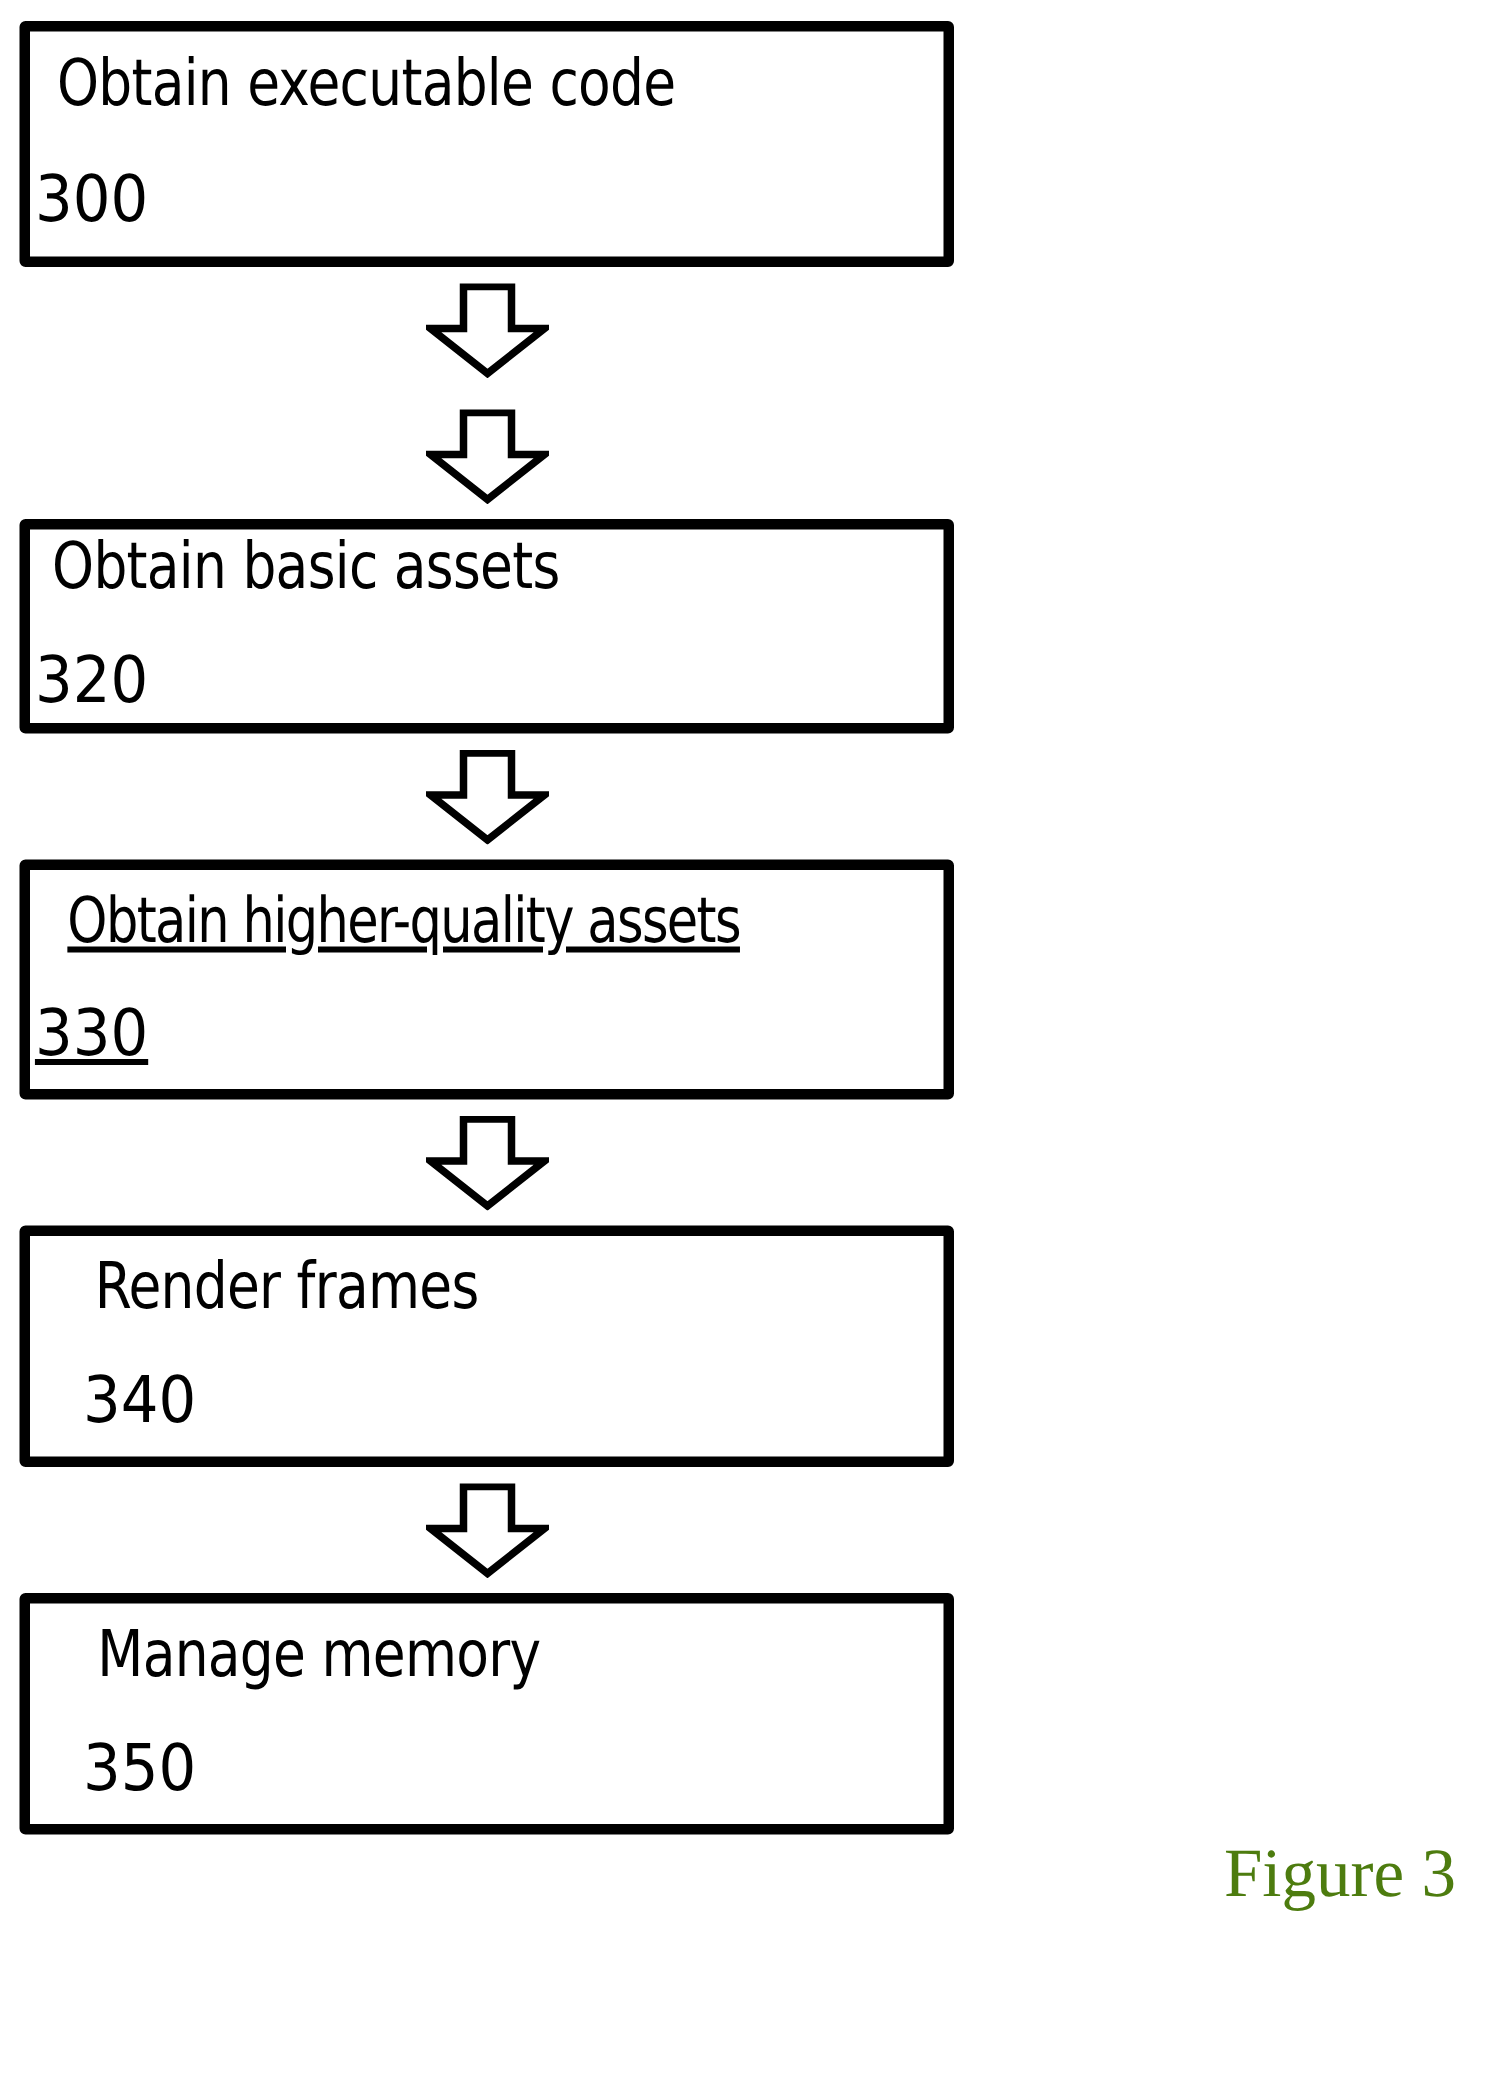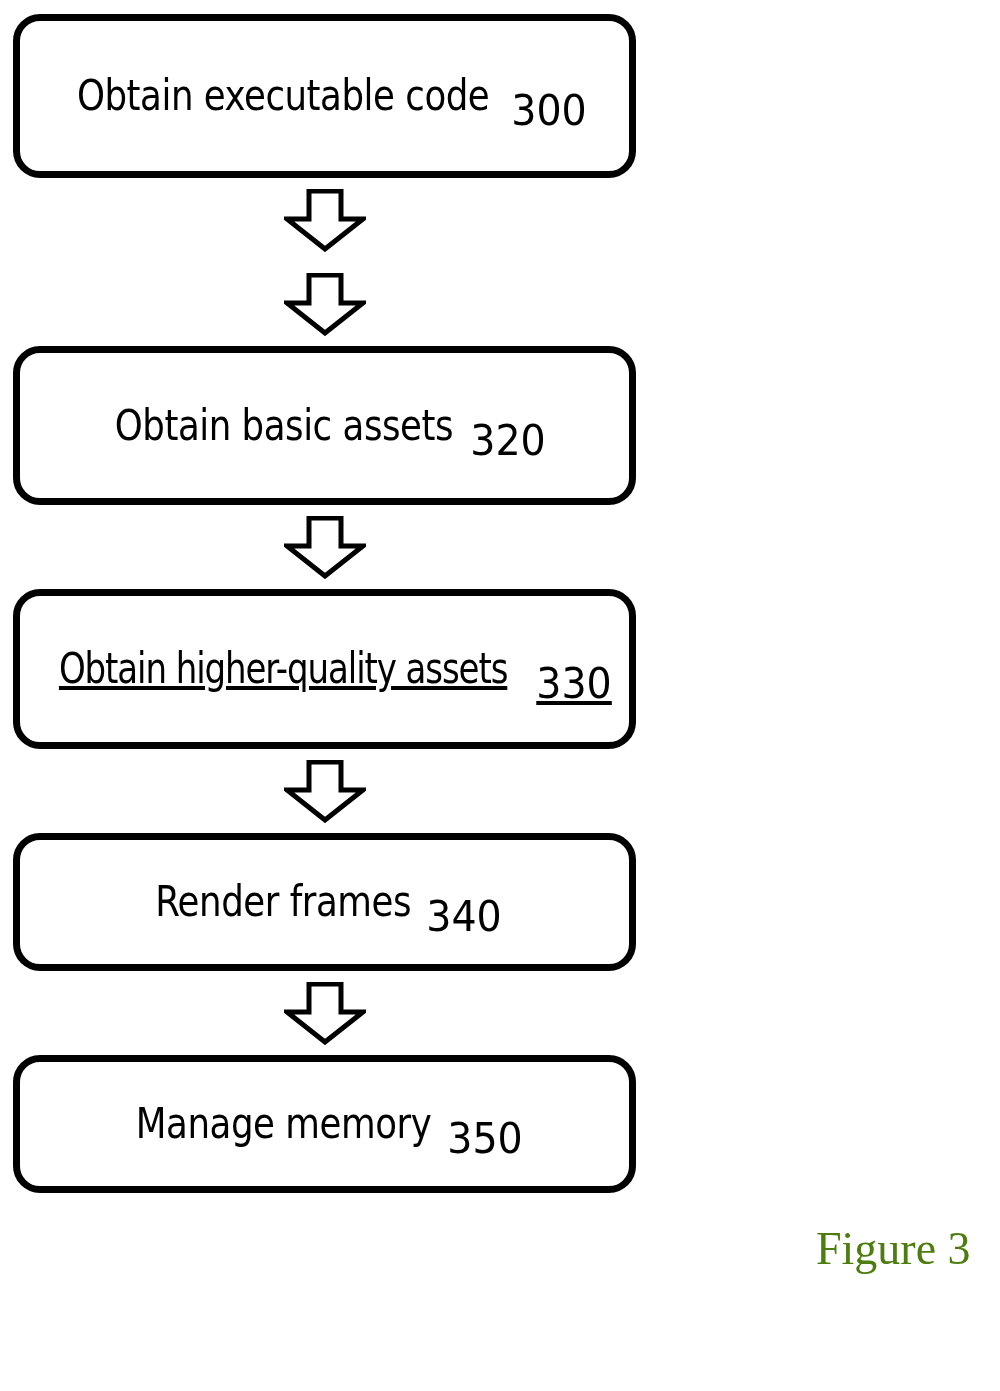--- a/index.html
+++ b/index.html
@@ -22,32 +22,32 @@
     position: absolute;
     left: 13px;
     top: 14px;
     width: 623px;
   }
   .flow-node {
     position: relative;
     box-sizing: border-box;
     width: 623px;
     border: 7px solid #000000;
-    border-radius: 27px;
+    border-radius: 4px;
     background: #ffffff;
     display: flex;
-    flex-direction: row;
-    align-items: center;
+    flex-direction: column;
+    align-items: flex-start;
     justify-content: center;
   }
   .node-h164 { height: 164px; }
   .node-h158 { height: 158px; }
-  .node-h163 { height: 159px; }
+  .node-h163 { height: 143px; }
   .node-h160 { height: 160px; text-decoration: underline; }
-  .node-h161 { height: 138px; }
+  .node-h161 { height: 161px; padding-left: 32px; }
   .node-label {
     font-family: "DejaVu Sans", sans-serif;
     font-size: 43px;
     font-stretch: condensed;
     line-height: 1.05;
     color: #000000;
     text-align: center;
     white-space: nowrap;
     letter-spacing: -0.5px;
     transform: scaleX(0.92);

